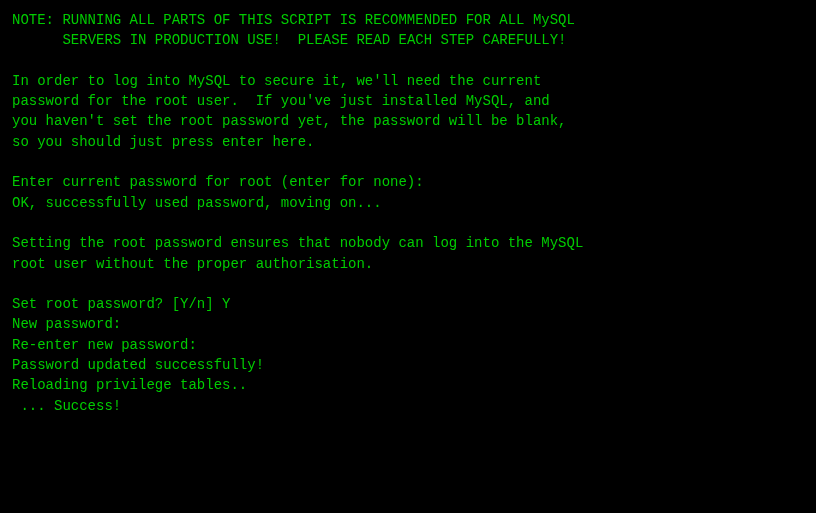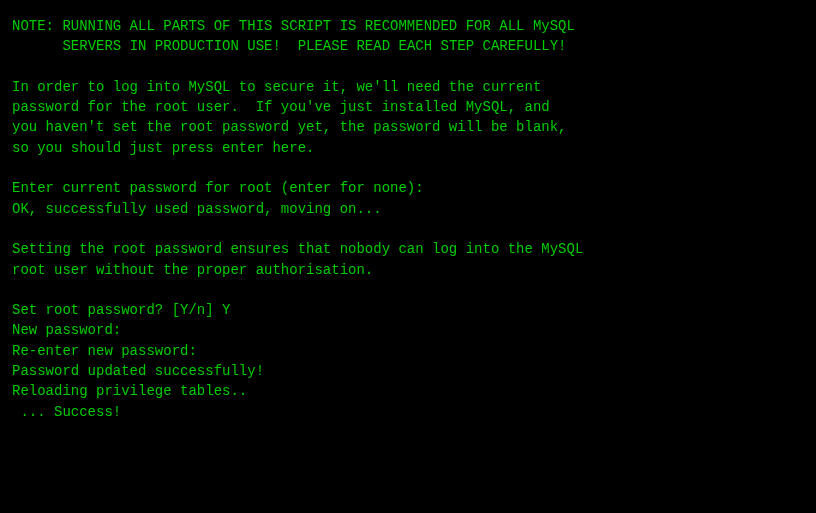--- a/index.html
+++ b/index.html
@@ -17,21 +17,21 @@
       align-items: flex-start;
       justify-content: flex-start;
     }
 
     .terminal {
       background-color: #000000;
       color: #00cc00;
       font-family: 'Courier New', Courier, monospace;
       font-size: 14px;
       line-height: 1.45;
-      padding: 16px 12px;
+      padding: 10px 12px;
       width: 816px;
       min-height: 513px;
       white-space: pre-wrap;
     }
 
     .terminal-line {
       display: block;
       color: #00cc00;
     }
 

